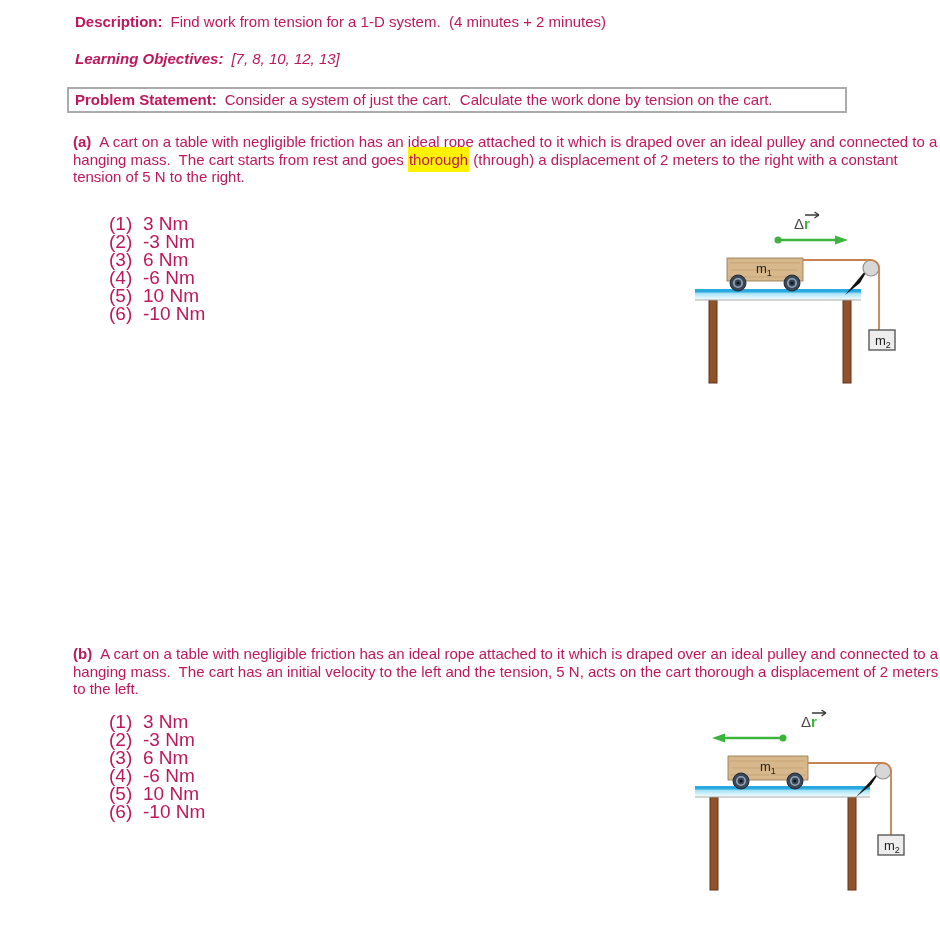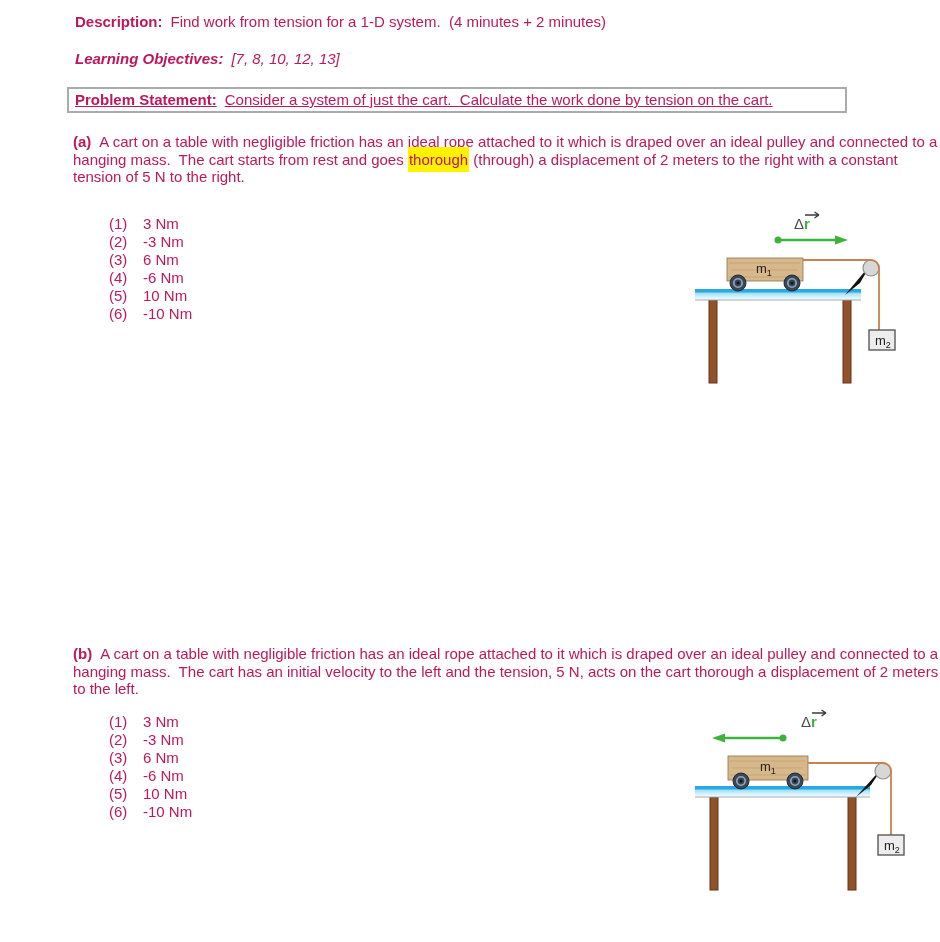--- a/index.html
+++ b/index.html
@@ -3,38 +3,38 @@
 <meta charset="utf-8">
 <style>
   html,body{margin:0;padding:0;background:#ffffff;}
   #page{position:relative;width:940px;height:942px;background:#ffffff;
         font-family:"Liberation Sans", sans-serif;color:#be185d;overflow:hidden;margin-left:45px;}
   .abs{position:absolute;}
   .line{font-size:15px;line-height:18px;white-space:pre-wrap;}
   .para{font-size:15px;line-height:17.6px;white-space:pre-wrap;}
   b.lbl{font-weight:700;margin-right:8px;}
   #problem-box{border:2px solid #ababab;padding:2px 6px;background:#fff;}
-  .choices{font-size:15px;line-height:17.9px;}
+  .choices{font-size:19px;line-height:17.9px;}
   .choice{white-space:nowrap;}
   .choice .num{display:inline-block;min-width:26px;}
   .choice .val{margin-left:8px;}
   .hl{padding:4px 1px;}
   svg{position:absolute;overflow:visible;}
   svg text{font-family:"Liberation Sans", sans-serif;}
 </style>
 </head>
 <body>
 
 <div id="page">
 
   <div class="abs line" style="left:30px;top:13px;width:880px;"><b class="lbl">Description:</b><span>Find work from tension for a 1-D system.  (4 minutes + 2 minutes)</span></div>
 
   <div class="abs line" style="left:30px;top:50px;width:880px;font-style:italic;"><b class="lbl">Learning Objectives:</b><span>[7, 8, 10, 12, 13]</span></div>
 
-  <div id="problem-box" class="abs line" style="left:22px;top:87px;width:764px;text-decoration:underline;"><b class="lbl">Problem Statement:</b><span>Consider a system of just the cart.  Calculate the work done by tension on the cart.</span></div>
+  <div id="problem-box" class="abs line" style="left:22px;top:87px;width:764px;"><b class="lbl">Problem Statement:</b><span>Consider a system of just the cart.  Calculate the work done by tension on the cart.</span></div>
 
   <div class="abs para" style="left:28px;top:133px;width:876px;"><b class="lbl">(a)</b><span>A cart on a table with negligible friction has an ideal rope attached to it which is draped over an ideal pulley and connected to a hanging mass.  The cart starts from rest and goes </span><span class="hl" style="background-color: rgb(255, 242, 0);">thorough</span><span> (through) a displacement of 2 meters to the right with a constant tension of 5 N to the right.</span></div>
 
   <div class="abs choices" style="left:64px;top:215px;">
     <div class="choice"><span class="num">(1)</span><span class="val">3 Nm</span></div>
     <div class="choice"><span class="num">(2)</span><span class="val">-3 Nm</span></div>
     <div class="choice"><span class="num">(3)</span><span class="val">6 Nm</span></div>
     <div class="choice"><span class="num">(4)</span><span class="val">-6 Nm</span></div>
     <div class="choice"><span class="num">(5)</span><span class="val">10 Nm</span></div>
     <div class="choice"><span class="num">(6)</span><span class="val">-10 Nm</span></div>

